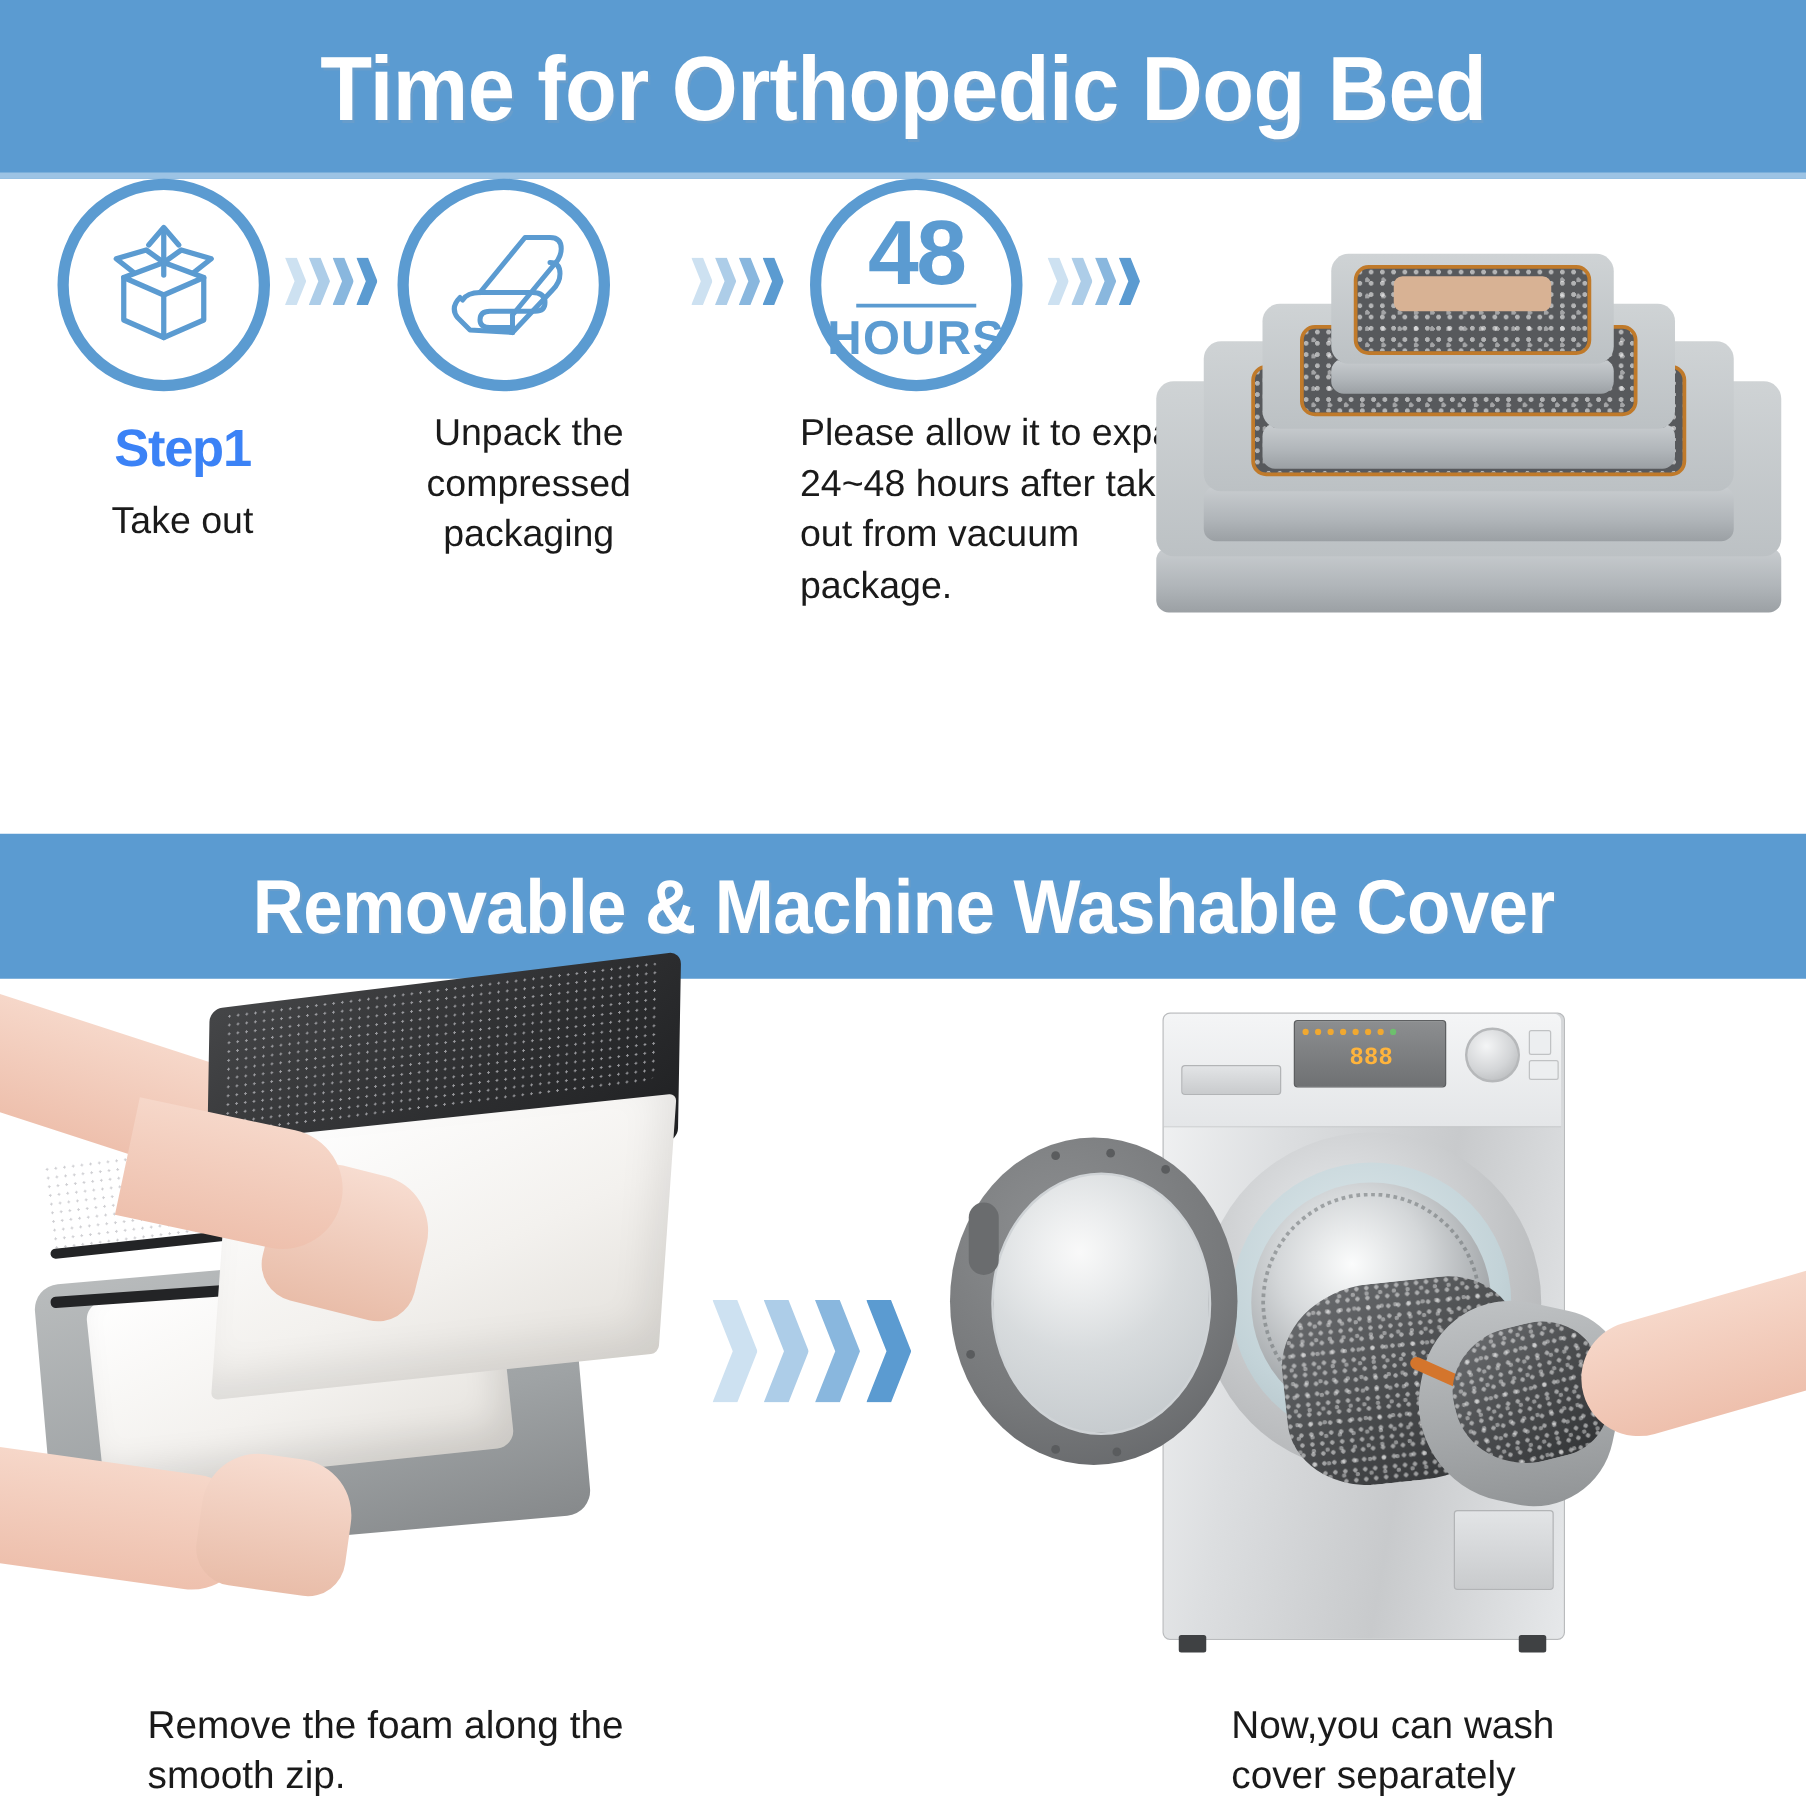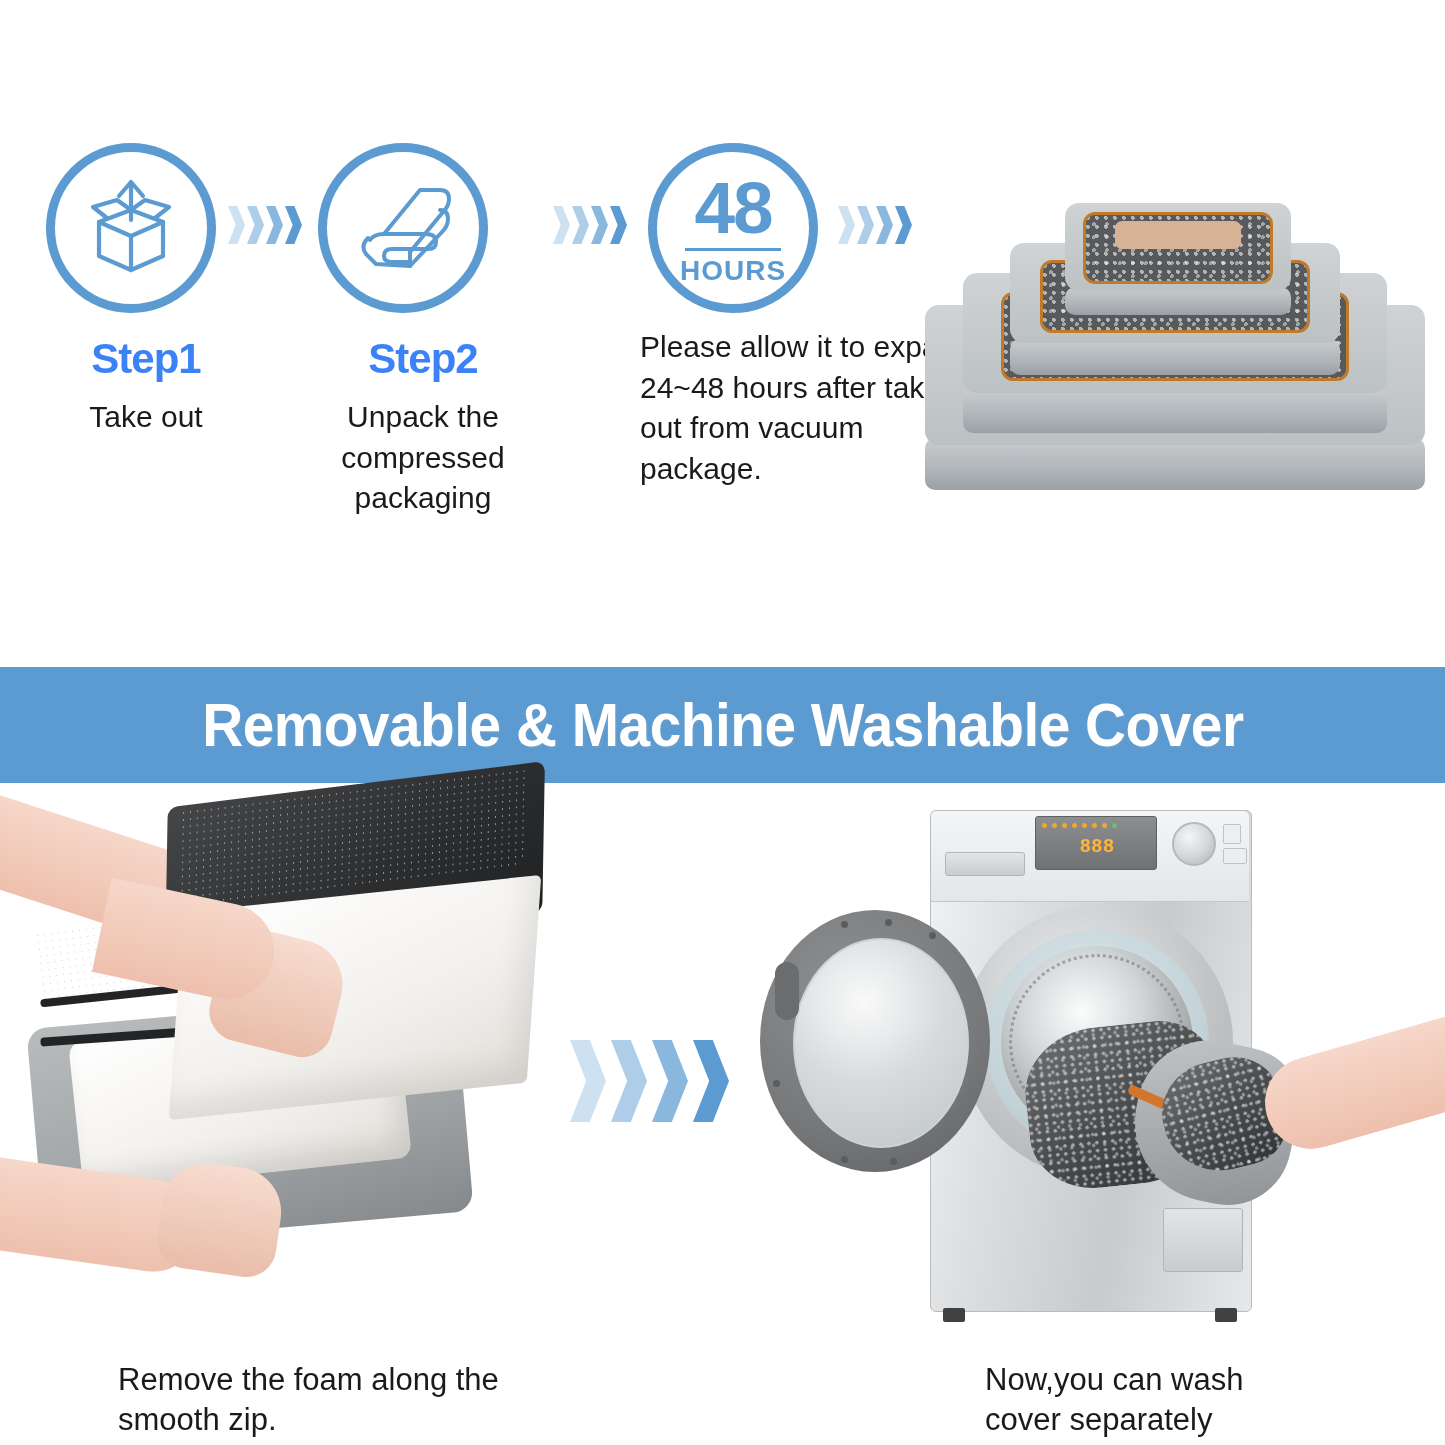--- a/index.html
+++ b/index.html
@@ -103,21 +103,21 @@
     letter-spacing: -2px;
   }
   .hours-rule {
     width: 96px;
     height: 3px;
     background: #5b9bd1;
     margin: 4px 0 6px 0;
   }
   .hours-word {
     color: #5b9bd1;
-    font-size: 28px;
+    font-size: 38px;
     font-weight: bold;
     letter-spacing: 1px;
   }
 
   
   .chevrons {
     position: absolute;
     display: flex;
     align-items: center;
   }
@@ -316,20 +316,23 @@
     line-height: 1.3;
   }
   #caption-left { left: 118px; top: 1360px; }
   #caption-right { left: 985px; top: 1360px; }
 </style>
 </head>
 <body>
 
 <div class="page">
 
+  <div class="banner" id="banner-one">
+    <div class="banner-title">Time for Orthopedic Dog Bed</div>
+  </div>
 
   <div class="steps-area">
 
     <div class="step-col" style="left:46px; width:200px;">
       <div class="circle">
         <svg width="108" height="108" viewBox="0 0 108 108">
           <g fill="none" stroke="#5b9bd1" stroke-width="4.2" stroke-linejoin="round" stroke-linecap="round">
             <path d="M22 48 L54 62 L86 48 L54 36 Z"></path>
             <path d="M22 48 L22 82 L54 96 L54 62"></path>
             <path d="M86 48 L86 82 L54 96"></path>
@@ -358,21 +361,20 @@
             <path d="M36 58 L72 14 L92 14 Q101 14 101 23 Q101 30 95 36 L62 76"></path>
             <path d="M92 34 Q100 34 100 43 Q100 50 94 56 L62 90"></path>
             <path d="M62 76 L62 90"></path>
             <path d="M20 62 Q12 70 18 78 L28 88 L62 90"></path>
             <path d="M36 58 L78 58 Q88 58 88 66 Q88 73 80 73 L44 73 Q36 73 36 80 Q36 86 44 86"></path>
             <path d="M44 86 L62 86"></path>
             <path d="M36 58 Q26 58 22 64"></path>
           </g>
         </svg>
       </div>
-      <div class="step-label">Step2</div>
       <div class="step-desc center">Unpack the compressed packaging</div>
     </div>
 
     <div class="chevrons" style="left:553px; top:63px;">
       <div class="chev-sm" style="opacity:0.30"></div>
       <div class="chev-sm" style="opacity:0.50"></div>
       <div class="chev-sm" style="opacity:0.72"></div>
       <div class="chev-sm" style="opacity:1"></div>
     </div>
 

